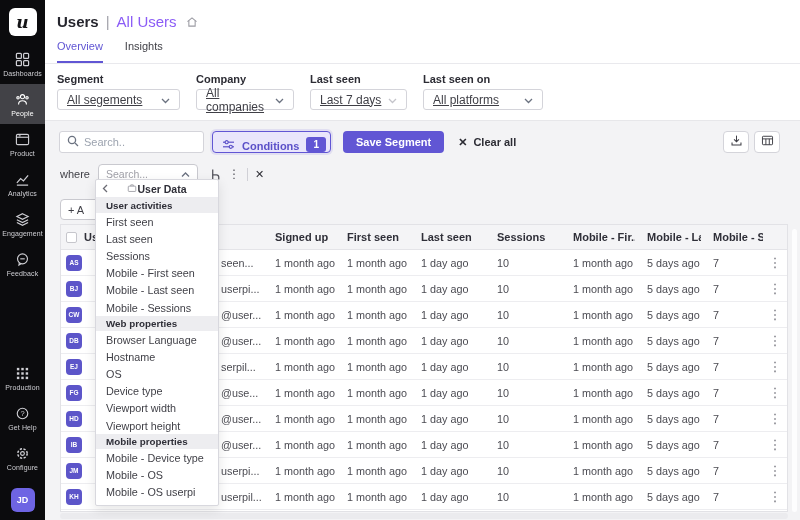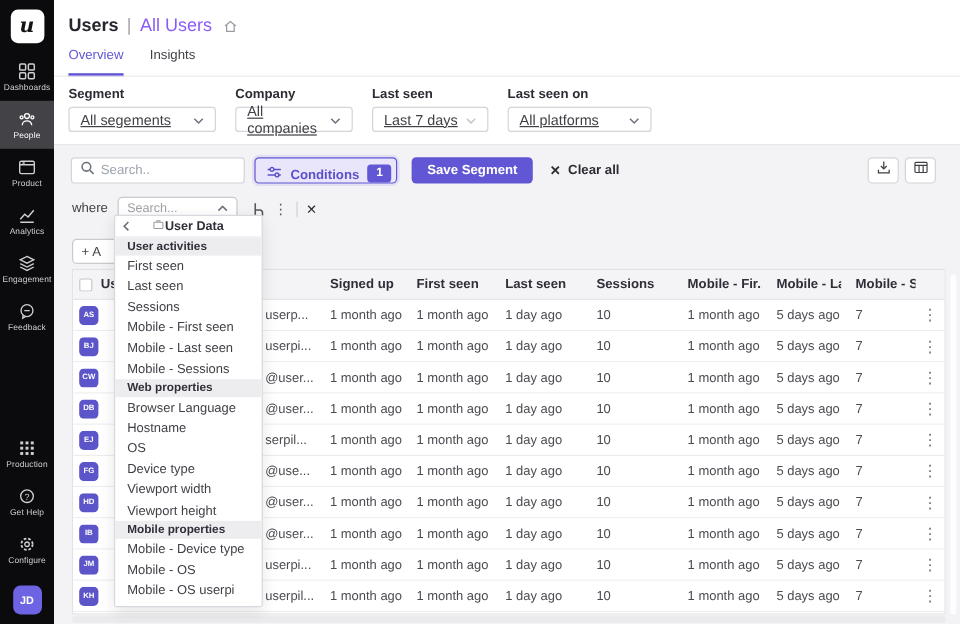--- a/index.html
+++ b/index.html
@@ -353,21 +353,21 @@
           <div class="th">Mobile - Fir...</div>
           <div class="th">Mobile - Las...</div>
           <div class="th">Mobile - Ses..</div>
           <div class="th"></div>
         </div>
         <div id="tbody">
             <div class="trow grid-cols">
               <div class="cell name-cell">
                 <span class="avatar">AS</span>
               </div>
-              <div class="cell">userp...</div>
+              <div class="cell">seen...</div>
               <div class="cell">1 month ago</div>
               <div class="cell">1 month ago</div>
               <div class="cell">1 day ago</div>
               <div class="cell">10</div>
               <div class="cell">1 month ago</div>
               <div class="cell">5 days ago</div>
               <div class="cell">7</div>
               <div class="cell menu-cell"><span class="row-menu">⋮</span></div>
             </div>
             <div class="trow grid-cols">

